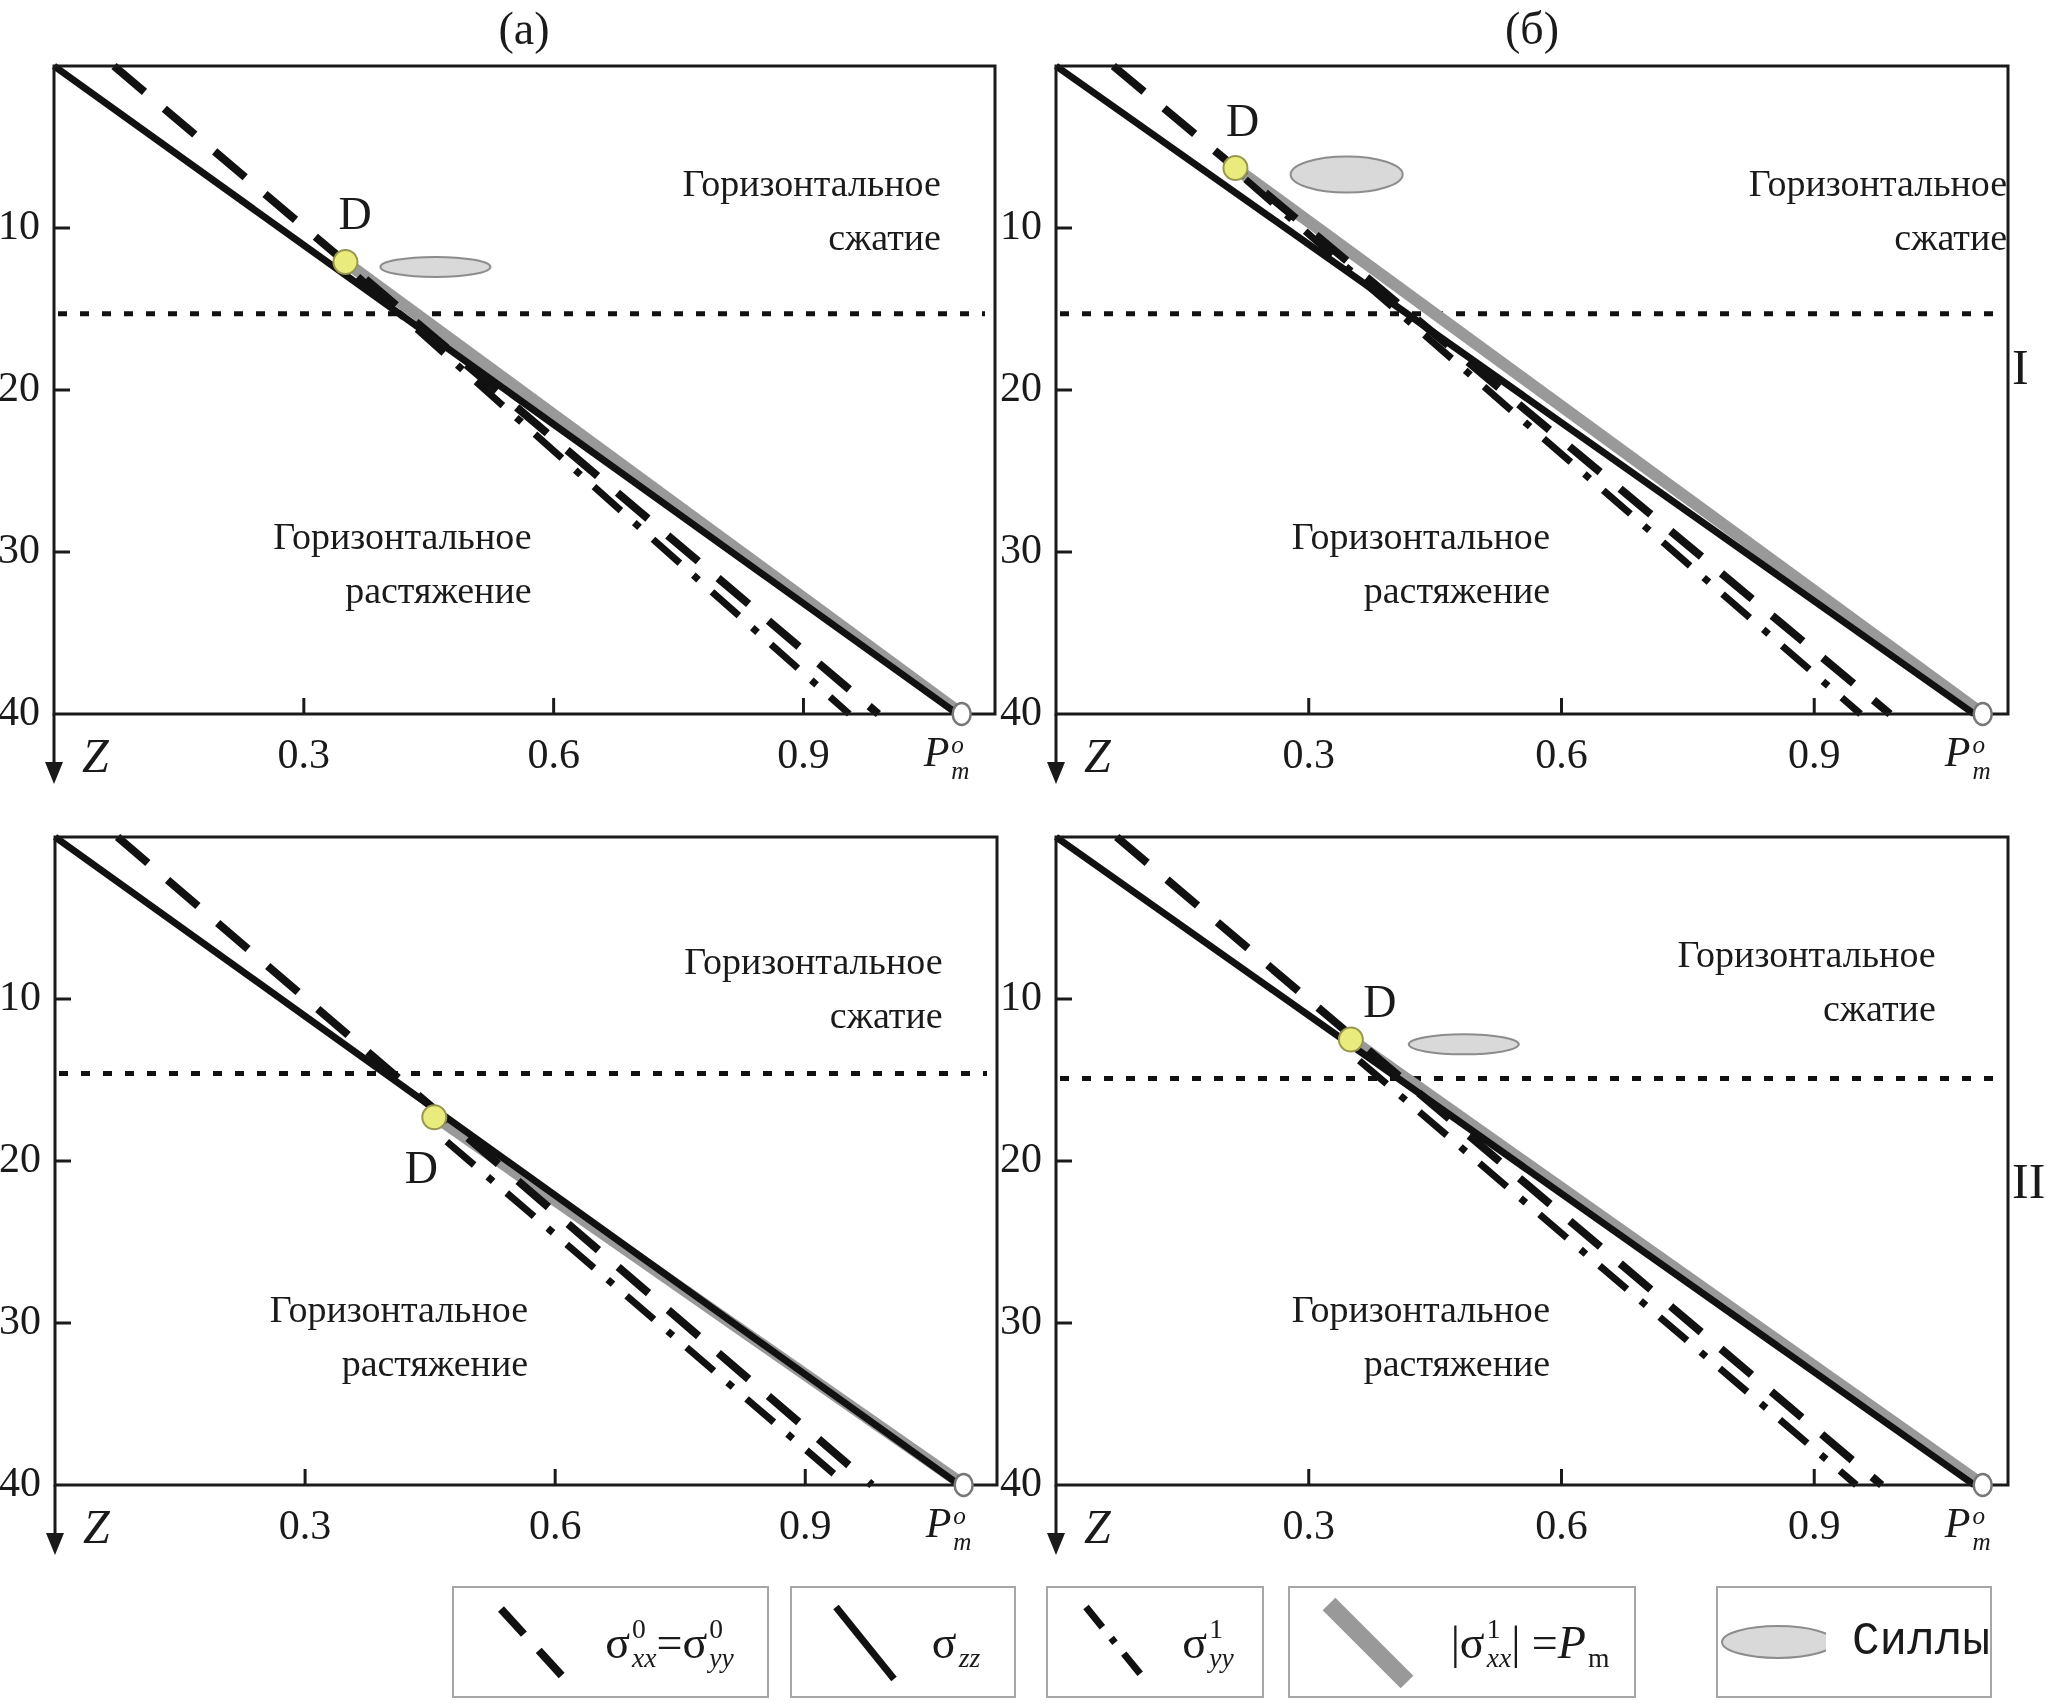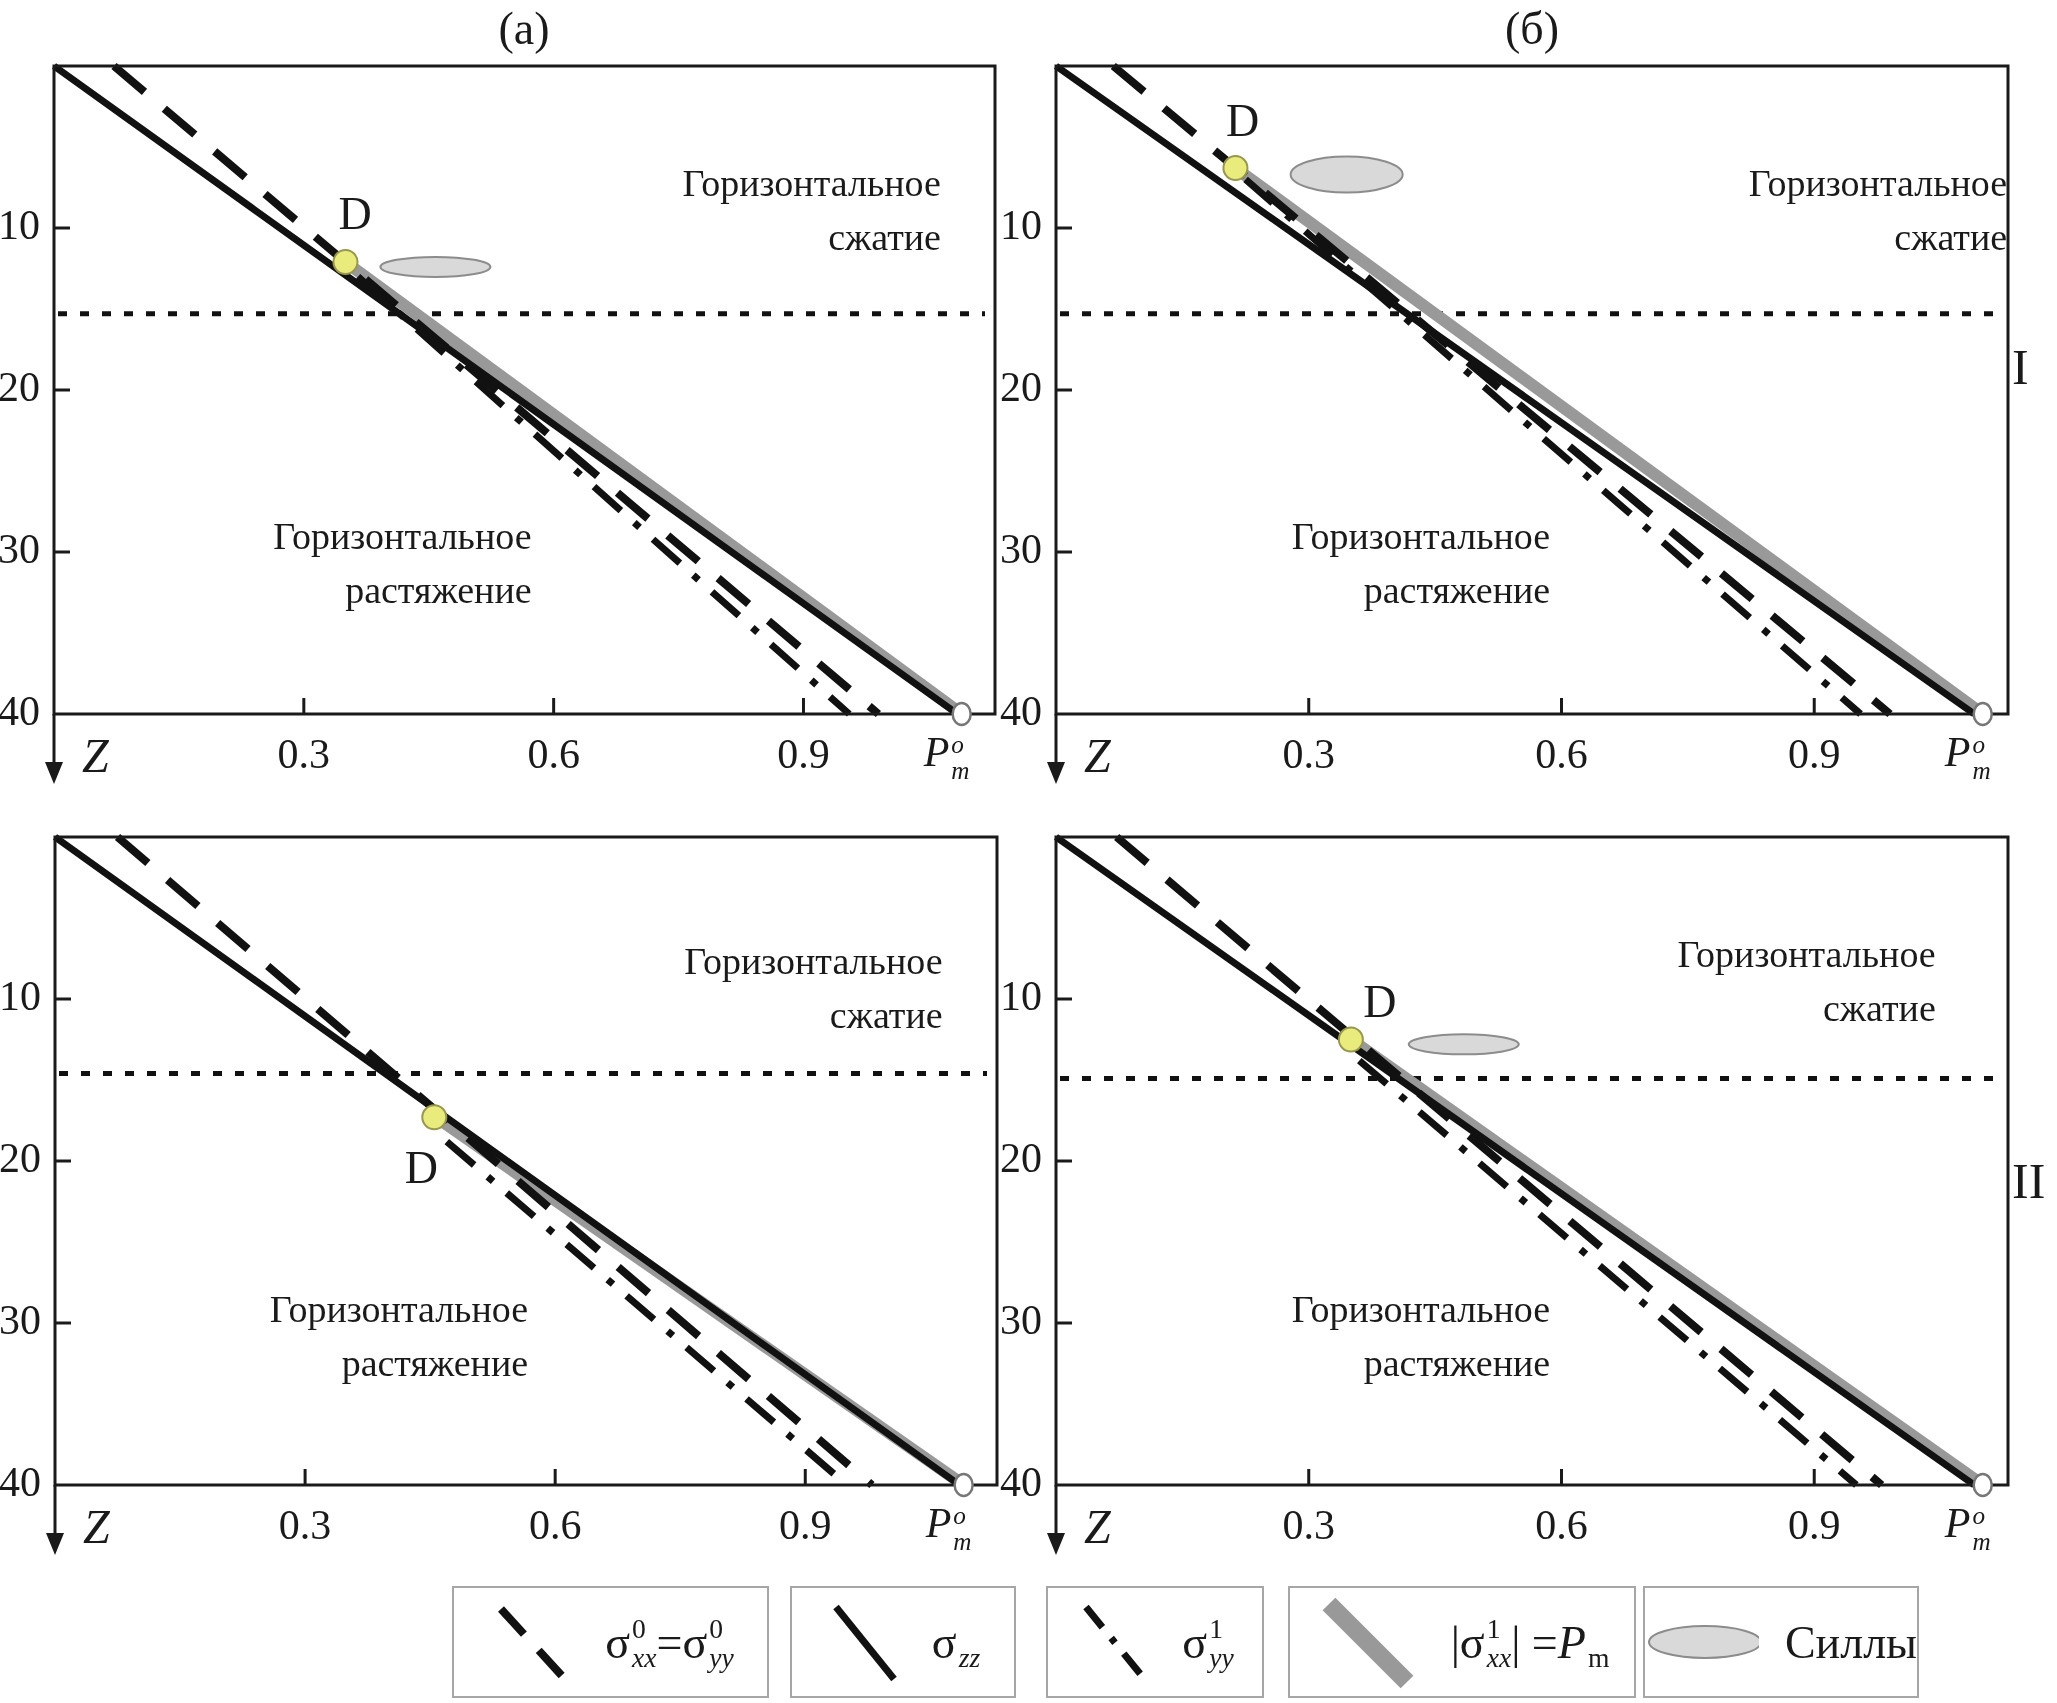--- a/index.html
+++ b/index.html
@@ -177,21 +177,21 @@
         </span>
         <span>| = </span>
         <span class="it">P</span>
         <span class="ss">
           <span class="sp"></span>
           <span class="sbu">m</span>
         </span>
     </span>
   </div>
 
-  <div class="lbox" style="left:1643px;width:276px;">
+  <div class="lbox" style="left:1716px;width:276px;font-family:Liberation Mono, monospace;">
     <svg width="120" height="60">
       <ellipse cx="60" cy="30" rx="56" ry="16" class="sill"></ellipse>
     </svg>
     <span class="ltext">
       <span>Силлы</span>
     </span>
   </div>
 
 <div class="lab zlab" style="left: -30px; top: 201px; width: 70px;">10</div>
     <div class="lab zlab" style="left: -30px; top: 363px; width: 70px;">20</div>

